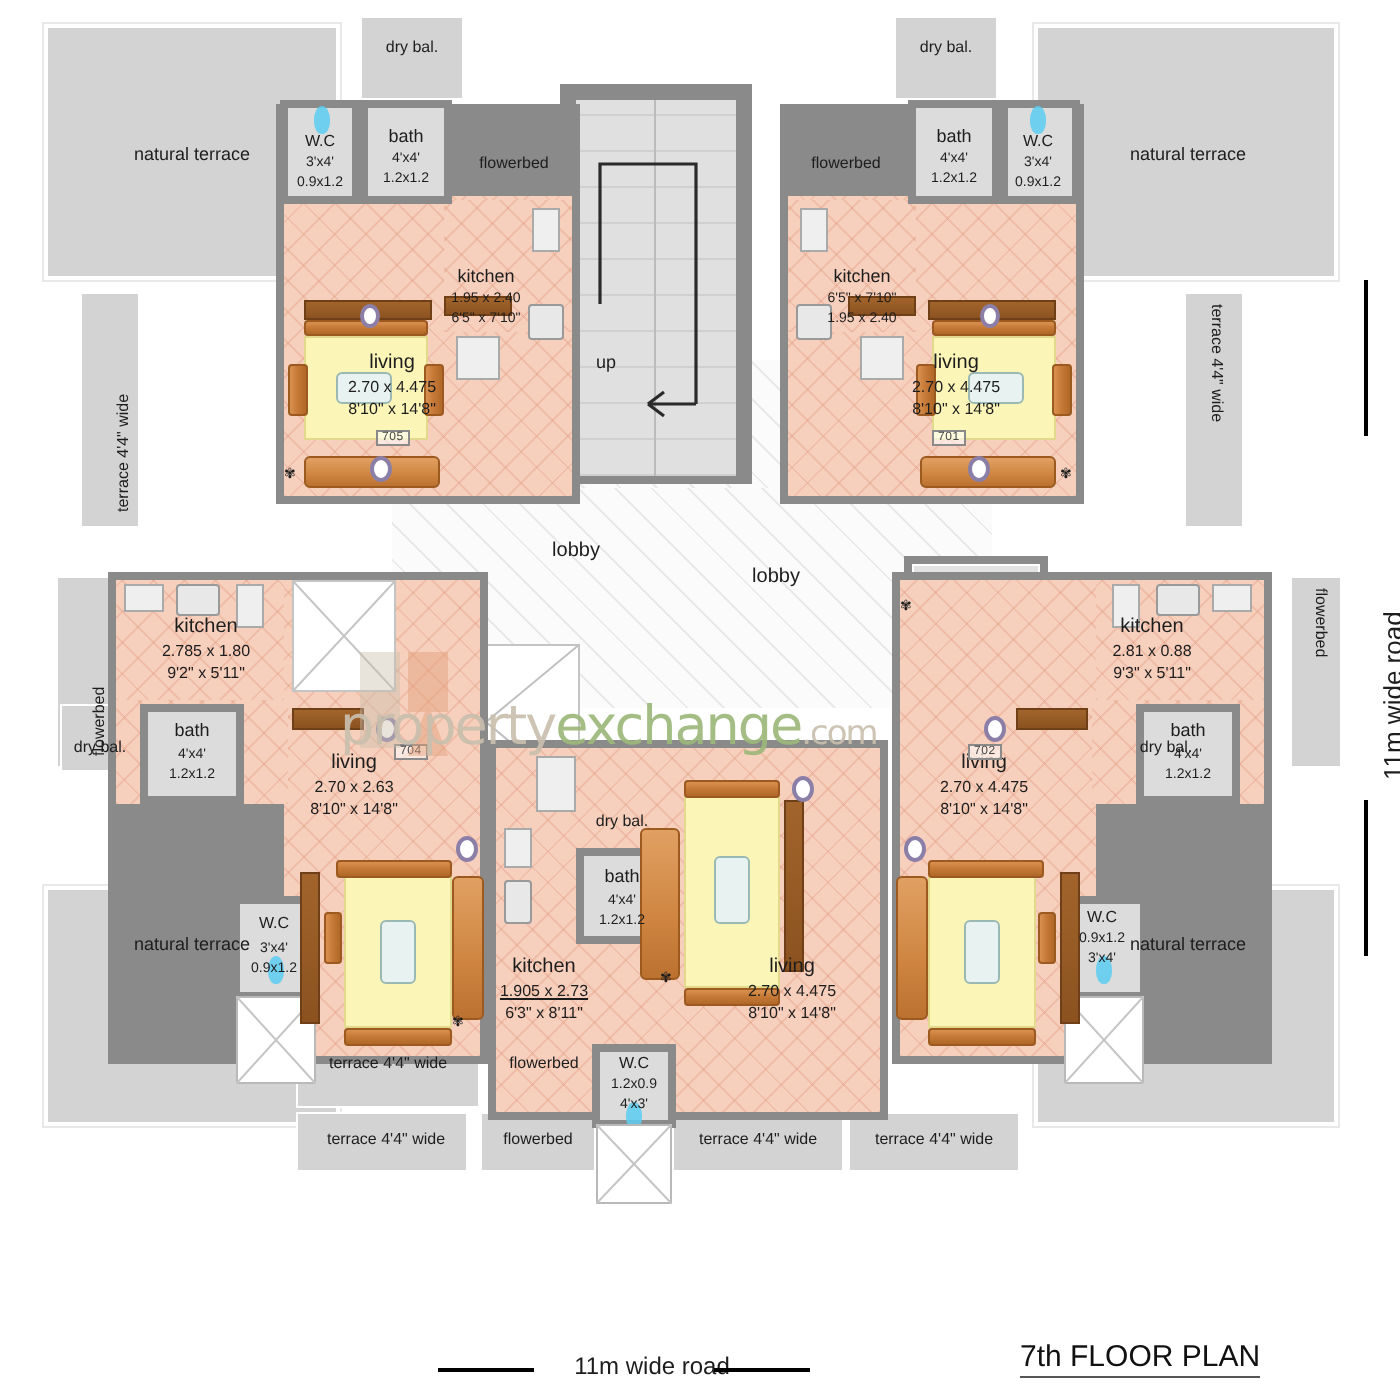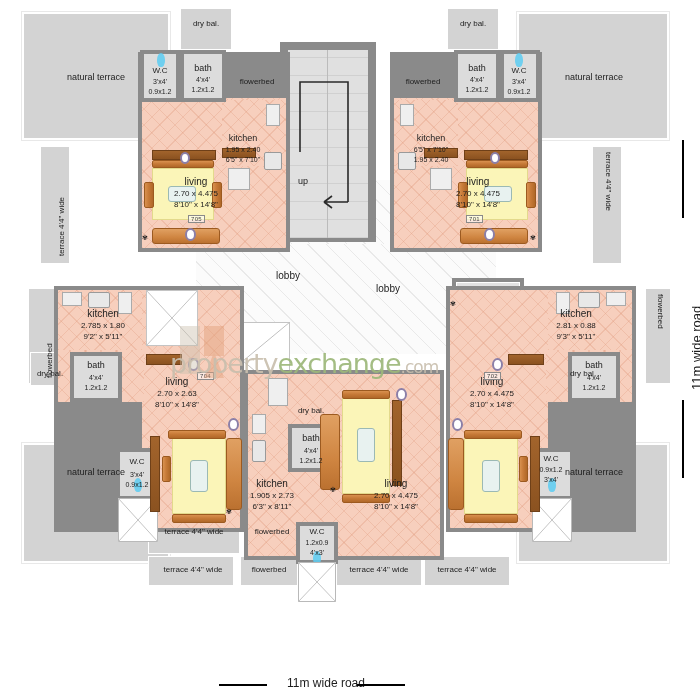--- a/index.html
+++ b/index.html
@@ -349,21 +349,21 @@
   <div class="abs darkwood" style="left:392px;top:400px;width:10px;height:86px;"></div>
   <div class="abs appl" style="left:252px;top:414px;width:14px;height:20px;"></div>
   <div class="abs sink" style="left:252px;top:440px;width:14px;height:22px;"></div>
   <div class="abs appl" style="left:268px;top:378px;width:20px;height:28px;"></div>
   <div class="abs ring" style="left:396px;top:388px;width:11px;height:13px;"></div>
   <div class="lbl t7 plant" style="left:330px;top:486px;">✾</div>
   <div class="lbl t10 c" style="left:396px;top:478px;">living</div>
   <div class="lbl t8 c" style="left:396px;top:492px;">2.70 x 4.475</div>
   <div class="lbl t8 c" style="left:396px;top:503px;">8'10" x 14'8"</div>
   <div class="lbl t10 c" style="left:272px;top:478px;">kitchen</div>
-  <div class="lbl t8 c" style="left:272px;top:492px;">1.905 x 2.73</div>
+  <div class="lbl t8 c" style="left:272px;top:492px;text-decoration:underline;">1.905 x 2.73</div>
   <div class="lbl t8 c" style="left:272px;top:503px;">6'3" x 8'11"</div>
   <div class="lbl t9 c" style="left:311px;top:433px;">bath</div>
   <div class="lbl t7 c" style="left:311px;top:447px;">4'x4'</div>
   <div class="lbl t7 c" style="left:311px;top:457px;">1.2x1.2</div>
   <div class="lbl t8 c" style="left:317px;top:528px;">W.C</div>
   <div class="lbl t7 c" style="left:317px;top:539px;">1.2x0.9</div>
   <div class="lbl t7 c" style="left:317px;top:549px;">4'x3'</div>
 
   <div class="lbl t10 c" style="left:288px;top:270px;">lobby</div>
   <div class="lbl t10 c" style="left:388px;top:283px;">lobby</div>
@@ -406,14 +406,15 @@
   </div>
 
   <div class="abs roadline-v" style="left:682px;top:140px;height:78px;"></div>
   <div class="lbl t13" style="left:690px;top:390px;font-size:13px;transform:rotate(-90deg);transform-origin:left top;">11m wide road</div>
   <div class="abs roadline-v" style="left:682px;top:400px;height:78px;"></div>
 
   <div class="abs roadline-h" style="left:219px;top:684px;width:48px;"></div>
   <div class="lbl t12 c" style="left:326px;top:677px;font-size:12px;">11m wide road</div>
   <div class="abs roadline-h" style="left:357px;top:684px;width:48px;"></div>
 
+  <div class="floorplan-title" style="left:510px;top:670px;">7th FLOOR PLAN</div>
 
 </div>
 
 </body></html>

